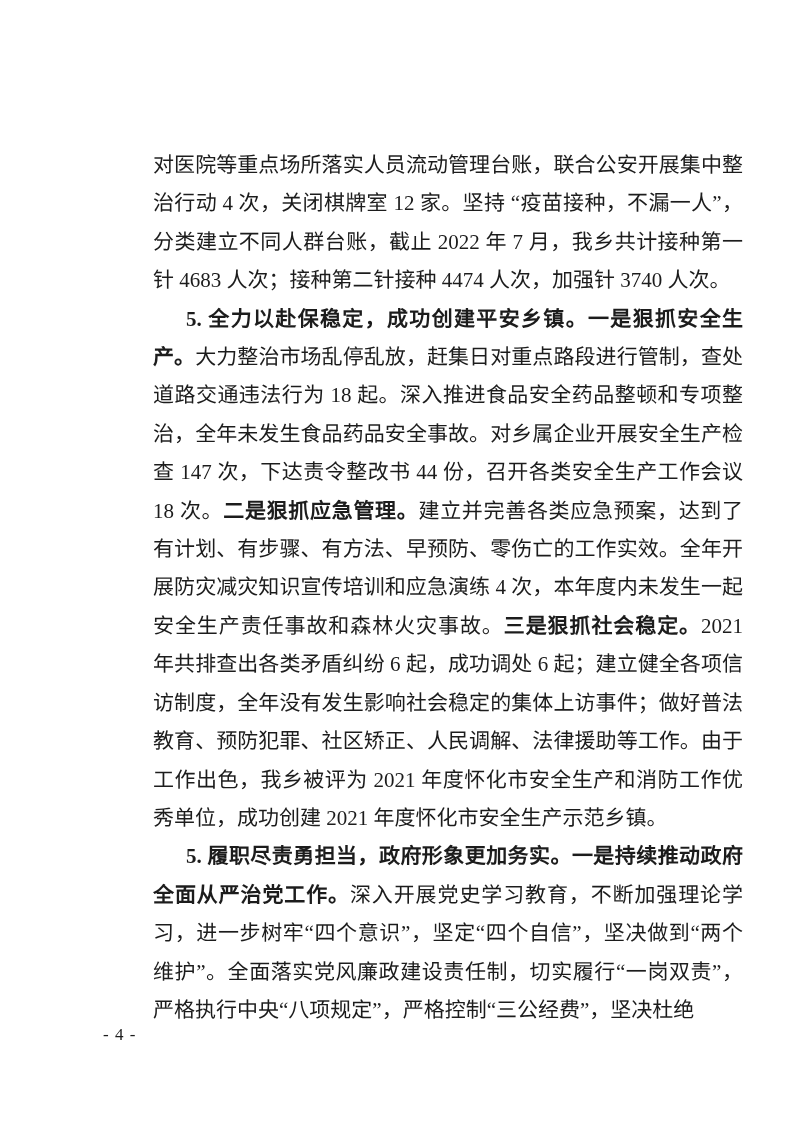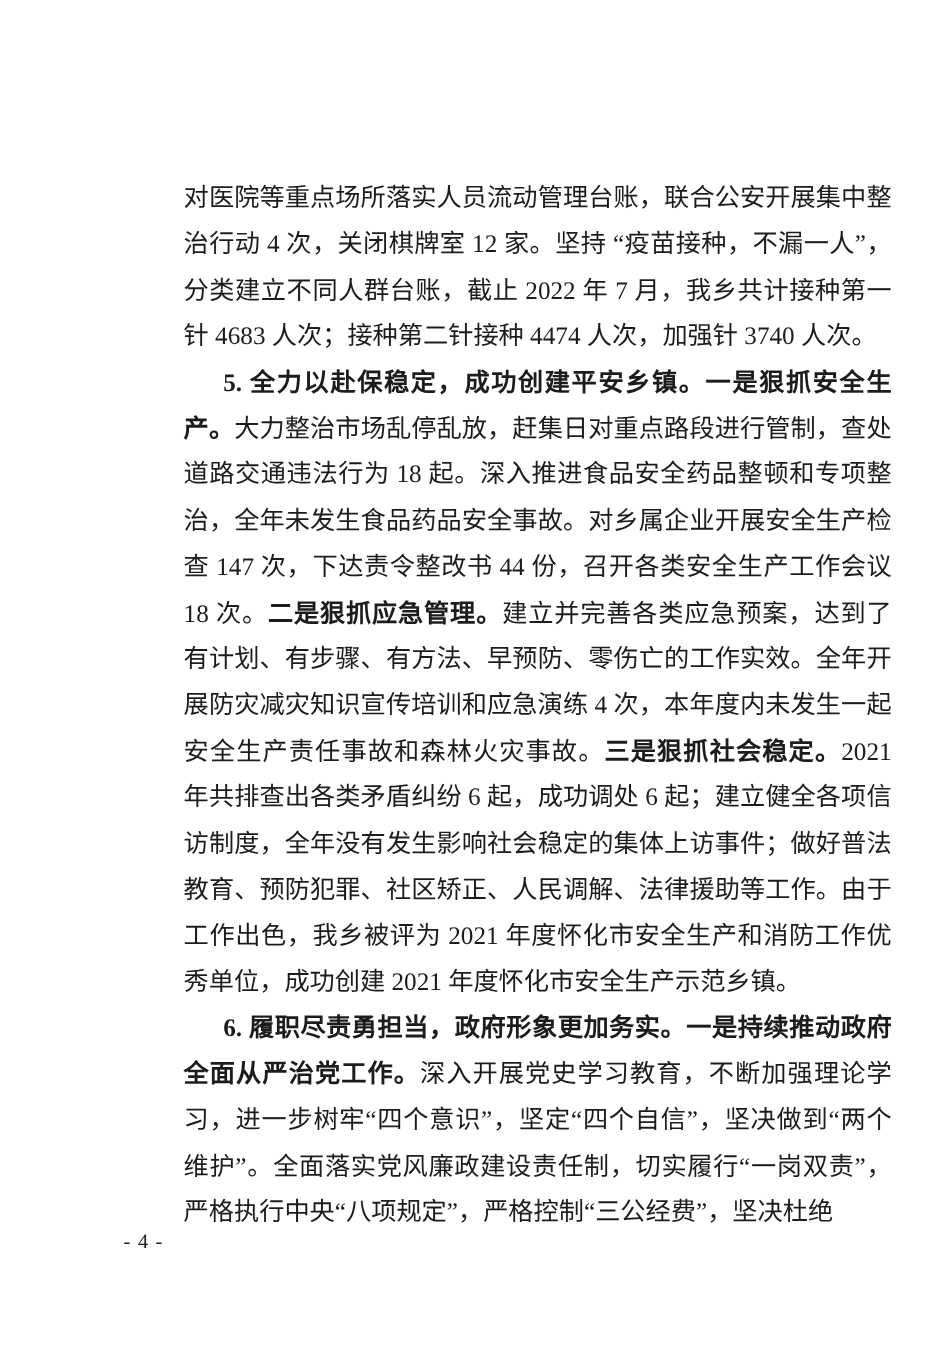--- a/index.html
+++ b/index.html
@@ -48,16 +48,16 @@
     color: #1c1c1c;
   }
 </style>
 </head>
 <body>
 
 <div class="page">
   <div class="content">
       <p class="para"><span class="run">对医院等重点场所落实人员流动管理台账，联合公安开展集中整治行动 4 次，关闭棋牌室 12 家。坚持 “疫苗接种，不漏一人”，分类建立不同人群台账，截止 2022 年 7 月，我乡共计接种第一针 4683 人次；接种第二针接种 4474 人次，加强针 3740 人次。</span></p>
       <p class="para indent"><span class="run bold">5. 全力以赴保稳定，成功创建平安乡镇。一是狠抓安全生产。</span><span class="run">大力整治市场乱停乱放，赶集日对重点路段进行管制，查处道路交通违法行为 18 起。深入推进食品安全药品整顿和专项整治，全年未发生食品药品安全事故。对乡属企业开展安全生产检查 147 次，下达责令整改书 44 份，召开各类安全生产工作会议 18 次。</span><span class="run bold">二是狠抓应急管理。</span><span class="run">建立并完善各类应急预案，达到了有计划、有步骤、有方法、早预防、零伤亡的工作实效。全年开展防灾减灾知识宣传培训和应急演练 4 次，本年度内未发生一起安全生产责任事故和森林火灾事故。</span><span class="run bold">三是狠抓社会稳定。</span><span class="run">2021 年共排查出各类矛盾纠纷 6 起，成功调处 6 起；建立健全各项信访制度，全年没有发生影响社会稳定的集体上访事件；做好普法教育、预防犯罪、社区矫正、人民调解、法律援助等工作。由于工作出色，我乡被评为 2021 年度怀化市安全生产和消防工作优秀单位，成功创建 2021 年度怀化市安全生产示范乡镇。</span></p>
-      <p class="para indent"><span class="run bold">6. 履职尽责勇担当，政府形象更加务实。一是持续推动政府全面从严治党工作。</span><span class="run">深入开展党史学习教育，不断加强理论学习，进一步树牢“四个意识”，坚定“四个自信”，坚决做到“两个维护”。全面落实党风廉政建设责任制，切实履行“一岗双责”，严格执行中央“八项规定”，严格控制“三公经费”，坚决杜绝</span></p>
+      <p class="para indent"><span class="run bold">5. 履职尽责勇担当，政府形象更加务实。一是持续推动政府全面从严治党工作。</span><span class="run">深入开展党史学习教育，不断加强理论学习，进一步树牢“四个意识”，坚定“四个自信”，坚决做到“两个维护”。全面落实党风廉政建设责任制，切实履行“一岗双责”，严格执行中央“八项规定”，严格控制“三公经费”，坚决杜绝</span></p>
     </div>
   <div class="footer">- 4 -</div>
 </div>
 
 </body></html>

